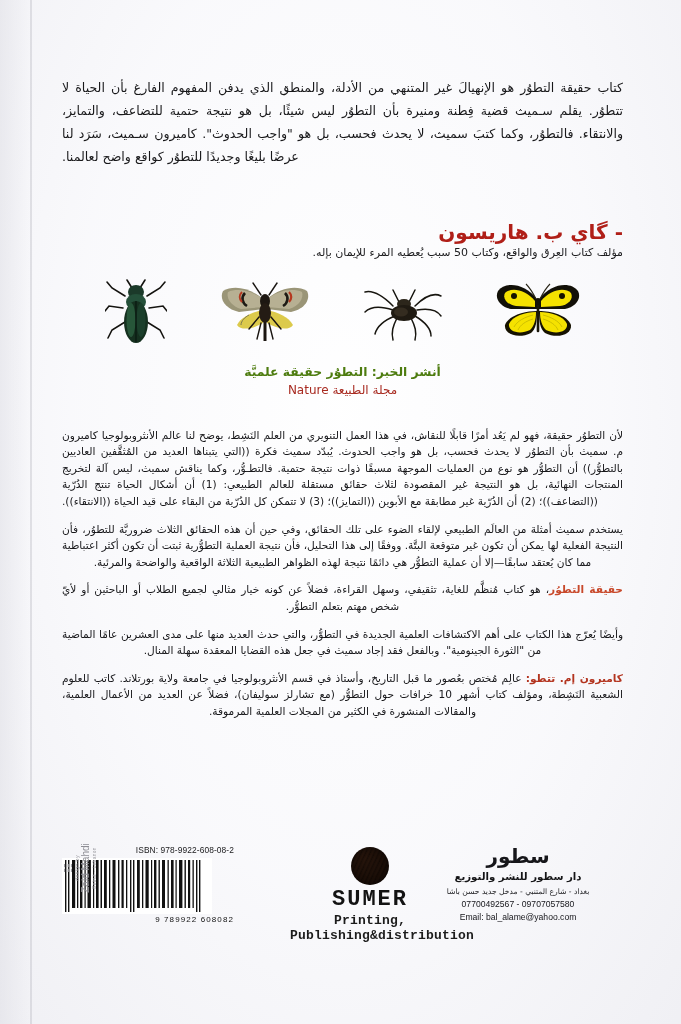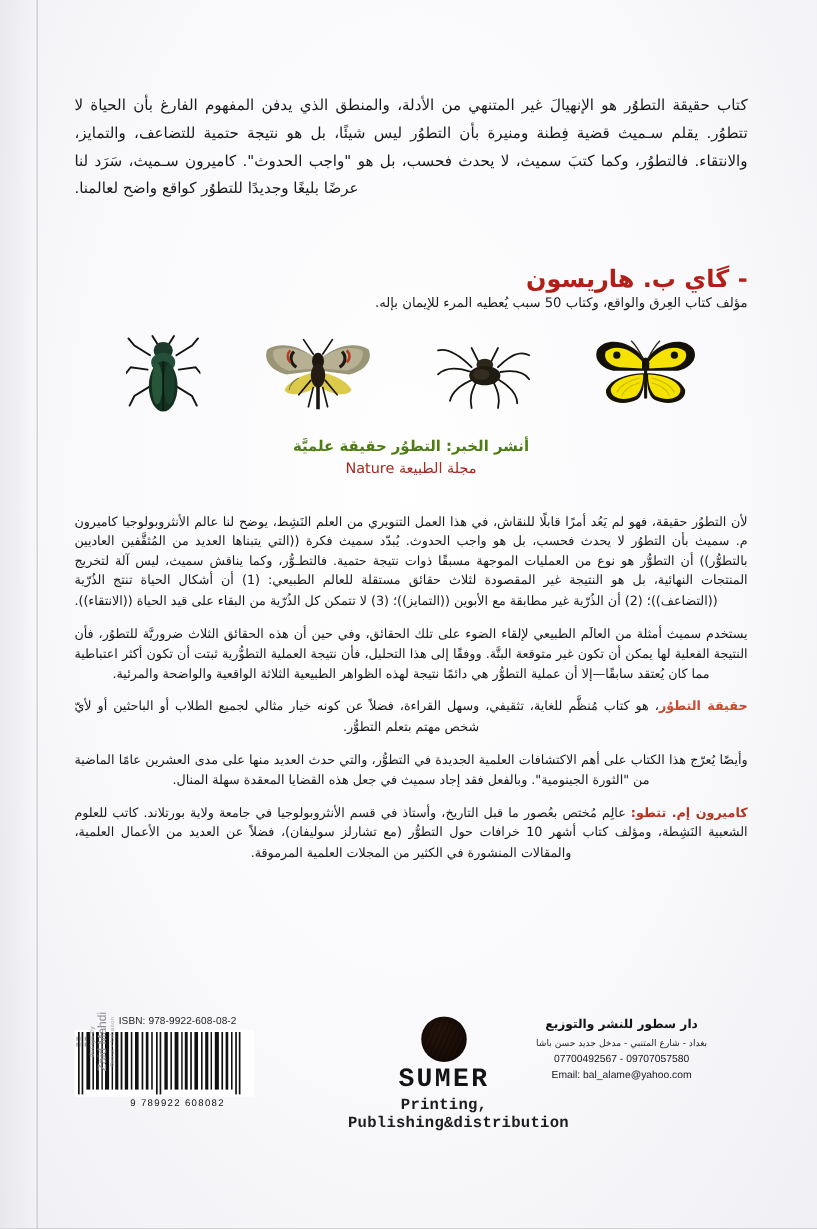--- a/index.html
+++ b/index.html
@@ -166,21 +166,21 @@
     top: 845px;
     height: 120px;
   }
 
   .isbn-block {
     position: absolute;
     left: 0;
     top: 0;
     width: 172px;
     direction: ltr;
-    text-align: center;
+    text-align: right;
   }
   .isbn-text {
     font-size: 8.4px;
     color: #1a1a1c;
     letter-spacing: 0.1px;
     font-family: "Liberation Sans", sans-serif;
     margin-bottom: 3px;
   }
   .barcode {
     width: 150px;
@@ -507,20 +507,21 @@
         <div class="designer-sub">Beirut - Lebanon</div>
       </div>
 
       <div class="sumer">
         <div class="sumer-disc"></div>
         <div class="sumer-name">SUMER</div>
         <div class="sumer-tag">Printing, Publishing&amp;distribution</div>
       </div>
 
       <div class="publisher">
+        <div class="pub-logo">سطور</div>
         <div class="pub-name">دار سطور للنشر والتوزيع</div>
         <div class="pub-address">بغداد - شارع المتنبي - مدخل جديد حسن باشا</div>
         <div class="pub-phone">07700492567 - 09707057580</div>
         <div class="pub-email">Email: bal_alame@yahoo.com</div>
       </div>
 
     </div>
   </div>
 </div>
 

